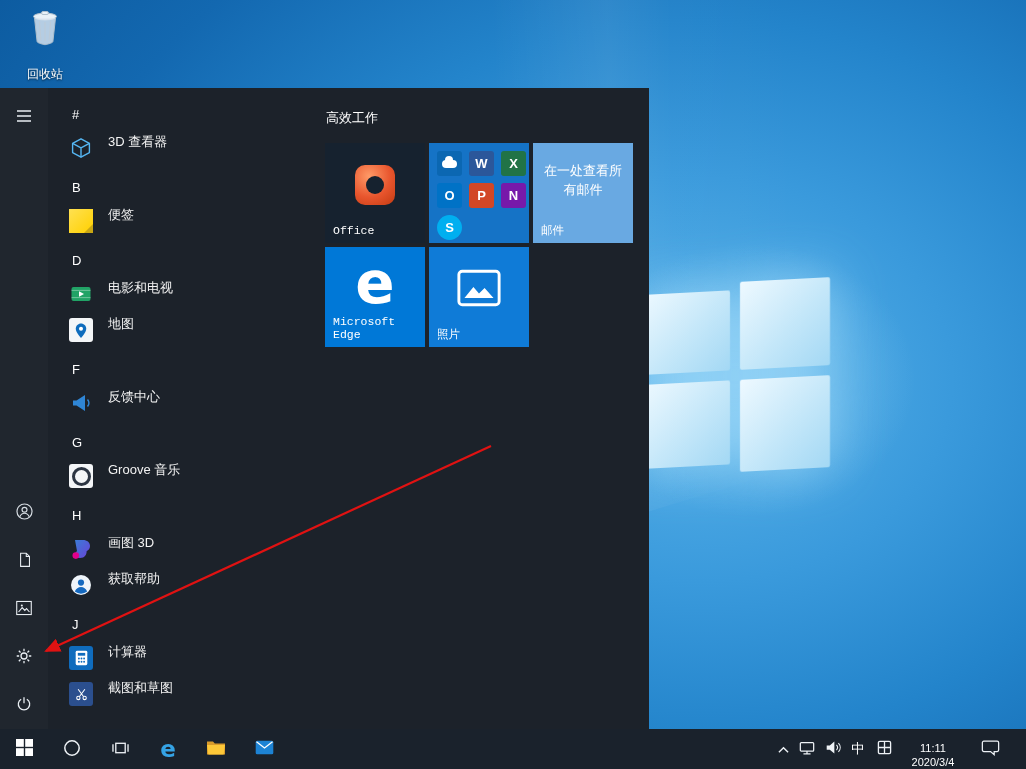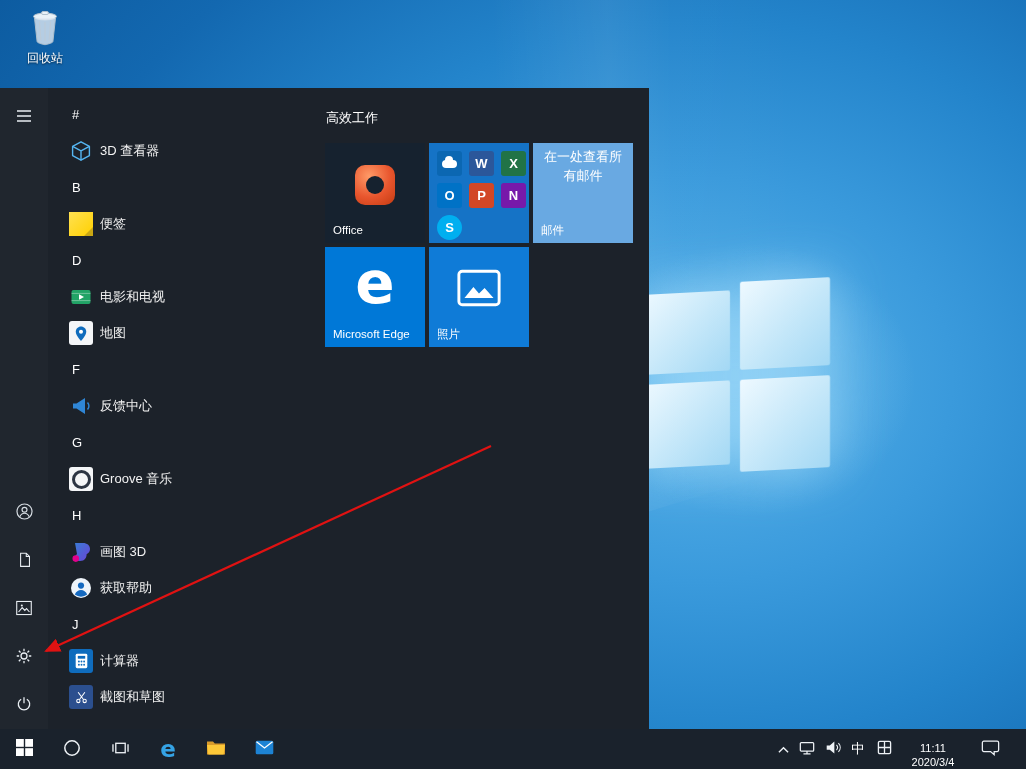--- a/index.html
+++ b/index.html
@@ -19,65 +19,65 @@
     transform:skewY(-3deg);filter:drop-shadow(0 0 26px rgba(165,220,250,.65));}
   .pane{position:absolute;border-radius:2px;
     background:linear-gradient(135deg,#eef9ff 0%,#c4e7f9 55%,#a3d8f4 100%);}
   .pane.tl{left:0;top:8px;width:88px;height:80px;}
   .pane.tr{left:98px;top:0;width:90px;height:88px;}
   .pane.bl{left:0;top:98px;width:88px;height:84px;}
   .pane.br{left:98px;top:98px;width:90px;height:92px;}
 
   
   .recycle-bin{position:absolute;left:12px;top:8px;width:66px;display:flex;flex-direction:column;
-    align-items:center;gap:0;z-index:2;cursor:default;}
+    align-items:center;gap:16px;z-index:2;cursor:default;}
   .recycle-bin .rb-label{font-size:12px;color:#fff;text-shadow:0 1px 2px rgba(0,0,0,.7);}
 
   
   .start-menu{position:absolute;left:0;top:88px;width:649px;height:641px;background:#1c222a;
     z-index:5;display:flex;overflow:hidden;}
   .rail{width:48px;height:100%;background:rgba(255,255,255,.02);display:flex;flex-direction:column;align-items:center;flex:none;}
   .rail-btn{width:48px;height:48px;display:flex;align-items:center;justify-content:center;background:none;border:0;cursor:pointer;}
   .rail-spacer{flex:1;}
 
   .app-list{width:269px;flex:none;padding-top:8px;box-sizing:border-box;}
   .al-header{height:37px;display:flex;align-items:center;padding-left:24px;font-size:13px;color:#fff;cursor:pointer;}
-  .al-app{height:36px;display:flex;align-items:center;padding-left:18px;gap:4px;cursor:pointer;}
+  .al-app{height:36px;display:flex;padding-left:18px;gap:12px;cursor:pointer;}
   .al-label{font-size:13px;color:#f2f2f2;white-space:nowrap;}
   .ic{width:30px;height:30px;display:flex;align-items:center;justify-content:center;flex:none;}
   .tilebg{width:24px;height:24px;border-radius:3px;display:flex;align-items:center;justify-content:center;position:relative;}
   .tilebg.white{background:#f4f6f8;}
   .tilebg.blue{background:#0f6cbd;}
   .tilebg.navy{background:#2b4f8e;}
   .ic-sticky{width:24px;height:24px;position:relative;background:linear-gradient(135deg,#ffe152,#ffd000);}
   .ic-sticky .fold{position:absolute;right:0;bottom:0;width:0;height:0;
     border-left:9px solid transparent;border-bottom:9px solid #c9a713;}
   .ring{width:13px;height:13px;border:3px solid #2c3543;border-radius:50%;}
 
   
   .tiles{position:absolute;left:325px;top:0;width:320px;}
   .group-title{margin:21px 0 16px 1px;font-size:13px;color:#fff;}
   .tile-grid{display:grid;grid-template-columns:repeat(3,100px);grid-auto-rows:100px;gap:4px;}
   .tile{position:relative;color:#fff;cursor:pointer;overflow:hidden;}
-  .tile-label{position:absolute;left:8px;bottom:6px;font-size:11.5px;line-height:13px;}
+  .tile-label{position:absolute;left:8px;bottom:6px;font-size:11.5px;line-height:13px;font-family:Liberation Mono, monospace;}
   .tile-office{background:#16222f;}
   .office-logo{width:40px;height:40px;margin:22px auto 0;border-radius:10px;position:relative;
     background:radial-gradient(circle at 35% 28%,#ff9a67,#e8552d 55%,#c33b12 100%);}
   .office-logo::after{content:"";position:absolute;left:11px;top:11px;width:18px;height:18px;
     border-radius:50%;background:#16222f;}
   .tile-folder{background:#1573c6;padding:8px;box-sizing:border-box;}
   .mini-grid{display:flex;flex-wrap:wrap;gap:7px;width:89px;}
   .mini{width:25px;height:25px;border-radius:3px;display:flex;align-items:center;justify-content:center;
     color:#fff;font-size:13px;font-weight:bold;}
   .m0{background:#0b67b2;}.m1{background:#2b579a;}.m2{background:#217346;}.m3{background:#0072c6;}
   .m4{background:#d24726;}.m5{background:#7719aa;}.m6{background:#00aff0;border-radius:50%;}
   .cloud{width:15px;height:8px;background:#fff;border-radius:8px;position:relative;}
   .cloud::before{content:"";position:absolute;left:3px;top:-4px;width:8px;height:8px;background:#fff;border-radius:50%;}
   .tile-mail{background:#69a9e2;}
-  .mail-msg{padding:4px 8px 0;text-align:center;font-size:13px;line-height:19px;}
+  .mail-msg{padding:18px 8px 0;text-align:center;font-size:13px;line-height:19px;}
   .tile-edge{background:#0078d7;}
   .edge-e{position:absolute;top:2px;left:0;right:0;text-align:center;
     font-family:"DejaVu Sans",sans-serif;font-size:58px;font-weight:bold;color:#fff;}
   .tile-photos{background:#0f7bd7;display:flex;align-items:flex-start;justify-content:center;}
   .tile-photos svg{margin-top:22px;}
 
   
   .arrow-overlay{position:absolute;left:0;top:0;z-index:20;pointer-events:none;}
 
   

